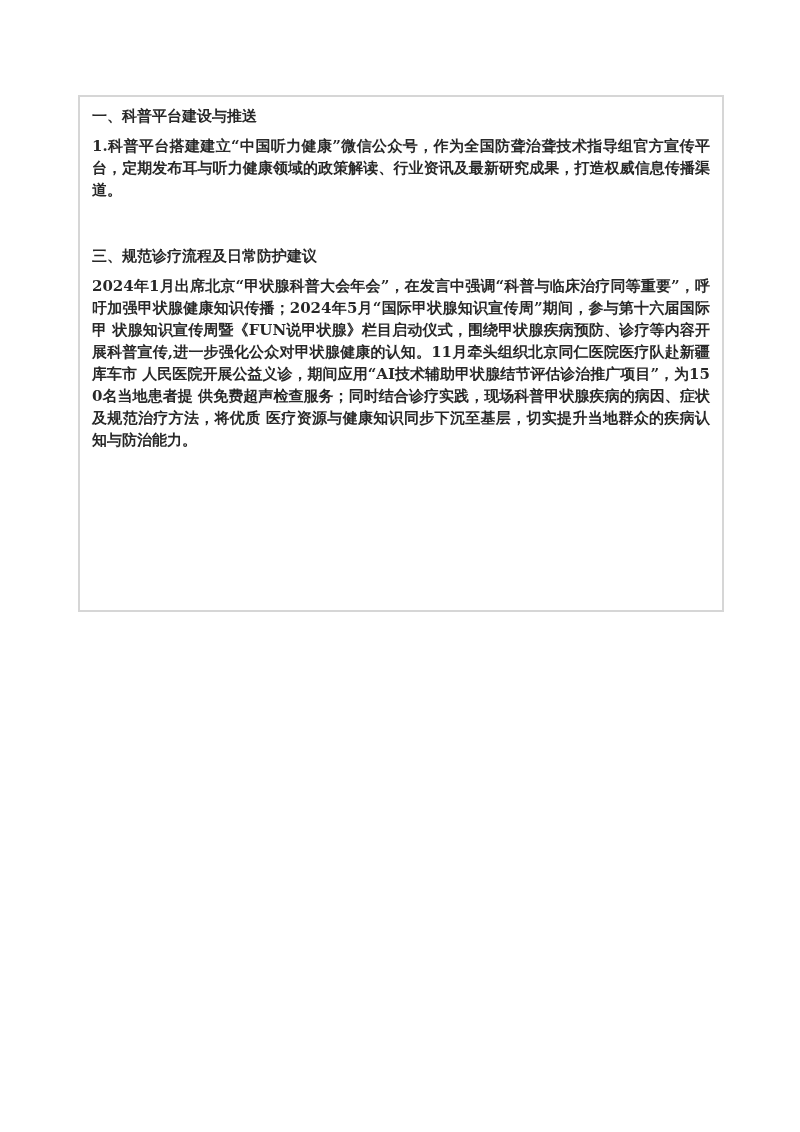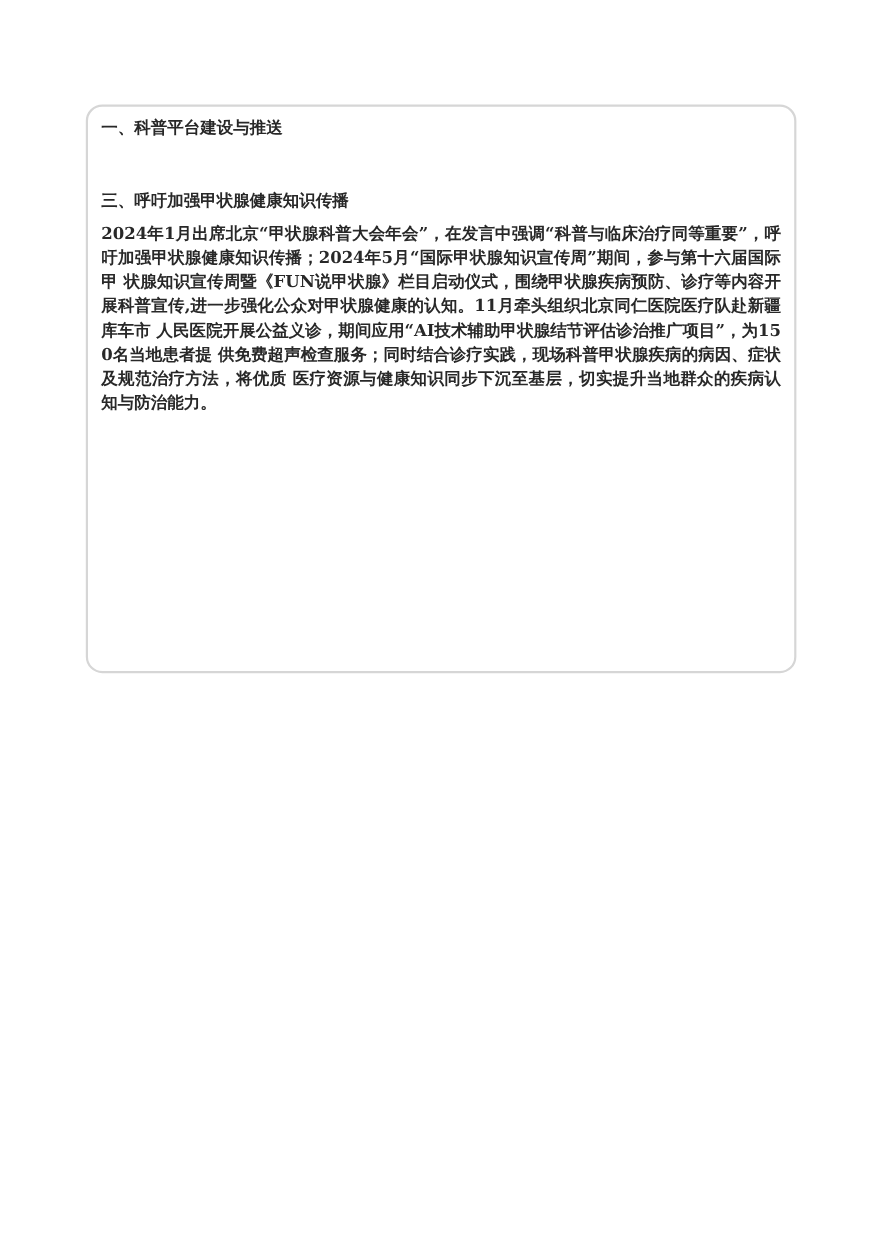--- a/index.html
+++ b/index.html
@@ -1,15 +1,15 @@
 <!DOCTYPE html>
 <html><head>
 <meta charset="utf-8">
 <style>
-  * { margin: 0; padding: 0; box-sizing: border-box; border-radius: 15px; }
+  * { margin: 0; padding: 0; box-sizing: border-box; }
   html, body {
     width: 800px;
     height: 1132px;
     background: #ffffff;
     font-family: "DejaVu Serif", "Liberation Serif", serif;
   }
   .page {
     position: relative;
     width: 800px;
     height: 1132px;
@@ -48,24 +48,25 @@
   }
 </style>
 </head>
 <body>
 
 <div class="page">
   <div class="content-box">
 
     <div class="heading">一、科普平台建设与推送</div>
 
+    <p>1.科普平台搭建建立“中国听力健康”微信公众号，作为全国防聋治聋技术指导组官方宣传平台，定期发布耳与听力健康领域的政策解读、行业资讯及最新研究成果，打造权威信息传播渠道。</p>
 
 
 
     <div class="spacer"></div>
 
 
-    <div class="heading" style="margin-top:8px;">三、呼吁加强甲状腺健康知识传播</div>
+    <div class="heading" style="margin-top:8px;">三、规范诊疗流程及日常防护建议</div>
 
     <p>2024年1月出席北京“甲状腺科普大会年会”，在发言中强调“科普与临床治疗同等重要”，呼吁加强甲状腺健康知识传播；2024年5月“国际甲状腺知识宣传周”期间，参与第十六届国际甲 状腺知识宣传周暨《FUN说甲状腺》栏目启动仪式，围绕甲状腺疾病预防、诊疗等内容开展科普宣传,进一步强化公众对甲状腺健康的认知。11月牵头组织北京同仁医院医疗队赴新疆库车市 人民医院开展公益义诊，期间应用“AI技术辅助甲状腺结节评估诊治推广项目”，为150名当地患者提 供免费超声检查服务；同时结合诊疗实践，现场科普甲状腺疾病的病因、症状及规范治疗方法，将优质 医疗资源与健康知识同步下沉至基层，切实提升当地群众的疾病认知与防治能力。</p>
 
   </div>
 </div>
 
 </body></html>

